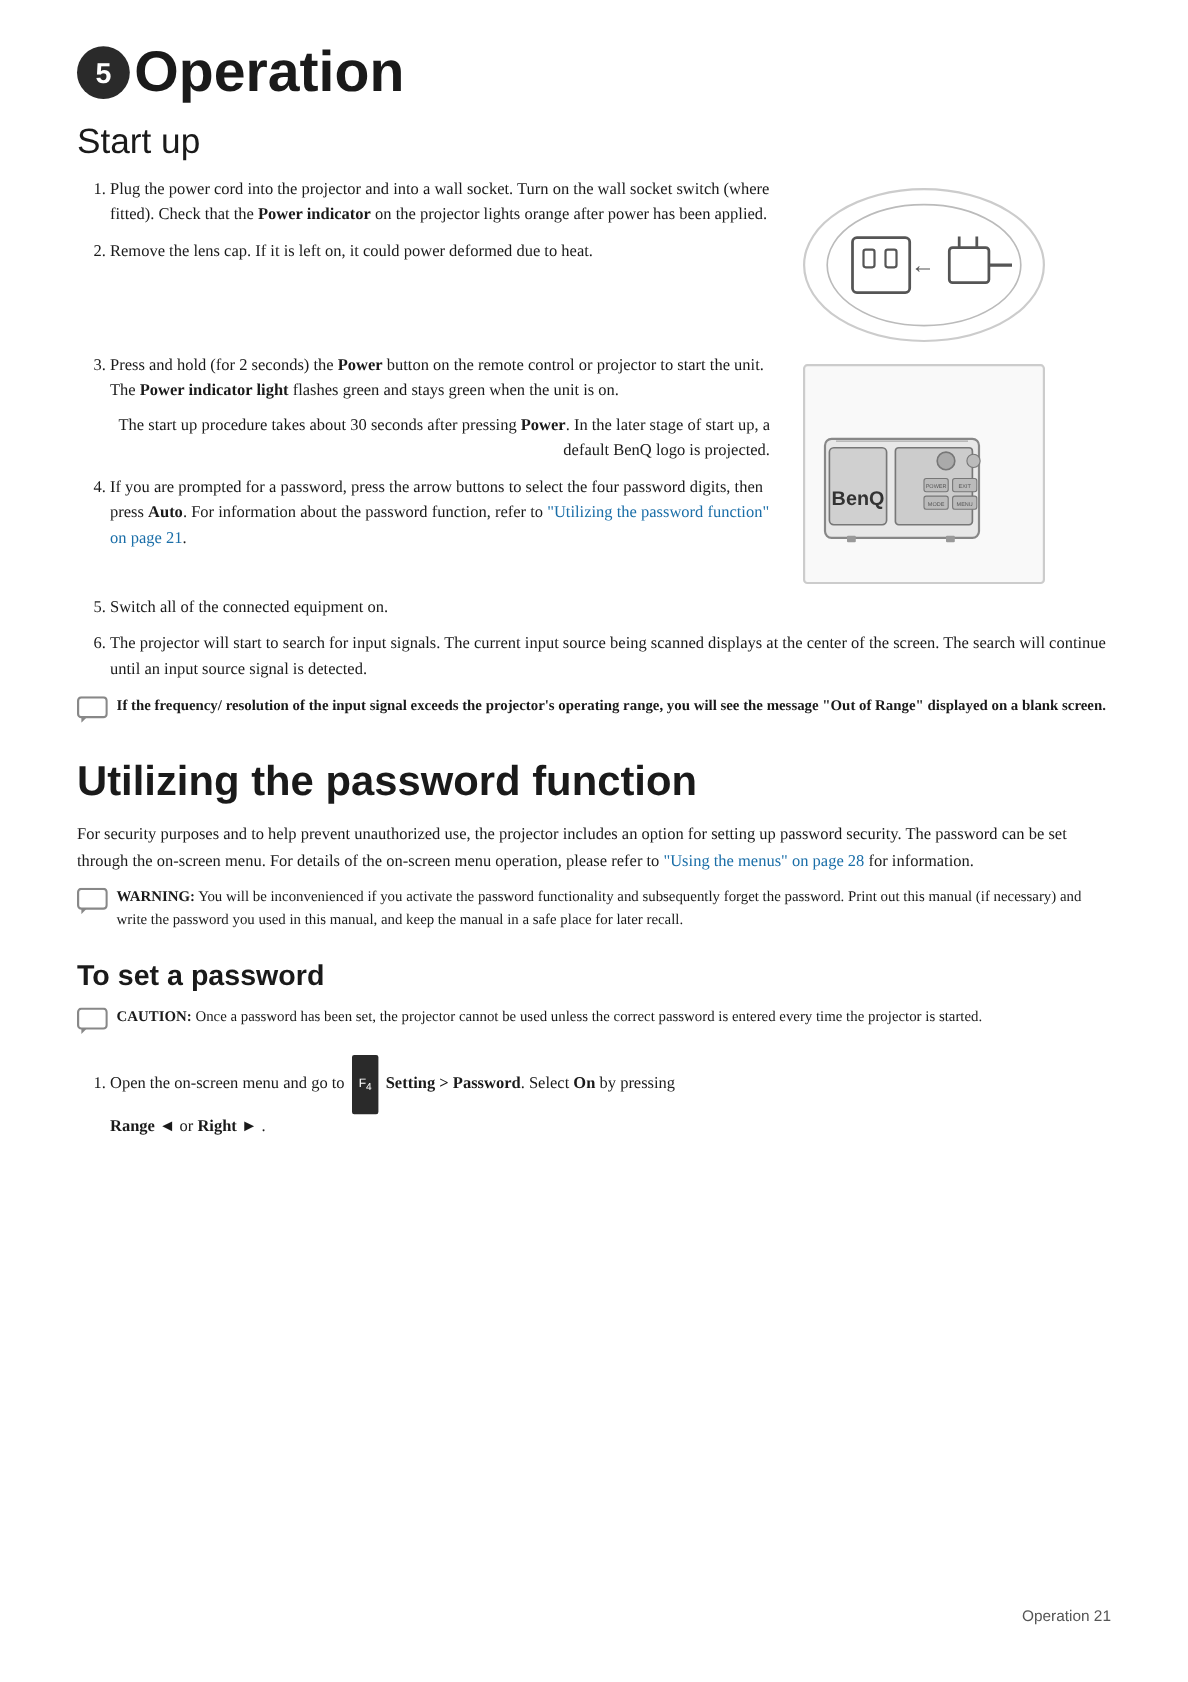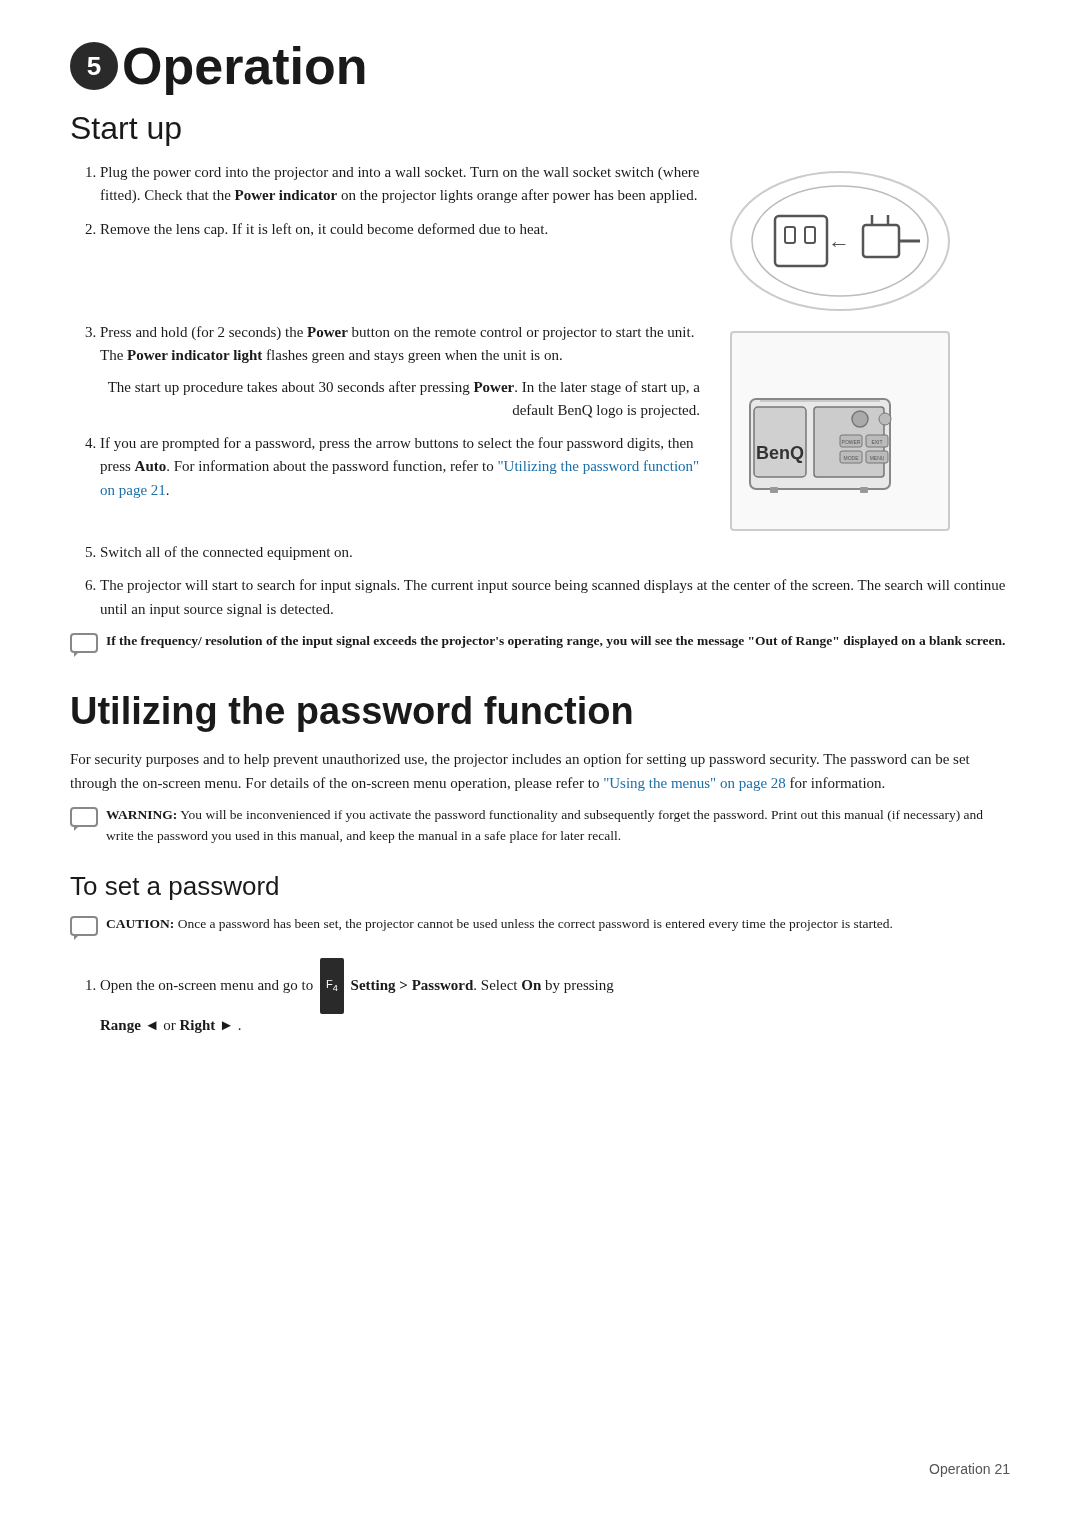--- a/index.html
+++ b/index.html
@@ -54,21 +54,21 @@
     .section-title-large {
       font-size: 38px;
       font-weight: bold;
       font-family: Arial, sans-serif;
       margin-bottom: 14px;
       margin-top: 28px;
       color: #1a1a1a;
     }
     .subsection-title {
       font-size: 26px;
-      font-weight: normal;
+      font-weight: bold;
       font-family: Arial, sans-serif;
       margin-bottom: 12px;
       margin-top: 10px;
       color: #1a1a1a;
     }
 
     
     .startup-layout {
       display: flex;
       gap: 30px;
@@ -186,21 +186,21 @@
 
   <div class="startup-layout">
     <div class="startup-text">
       <ol>
 
         <li>
           <span>Plug the power cord into the projector and into a wall socket. Turn on the wall socket switch (where fitted). Check that the <strong>Power indicator</strong> on the projector lights orange after power has been applied.</span>
         </li>
 
         <li>
-          <span>Remove the lens cap. If it is left on, it could become deformed due to heat.</span>
+          <span>Remove the lens cap. If it is left on, it could power deformed due to heat.</span>
         </li>
       </ol>
     </div>
 
     <div class="startup-images">
 
       <div class="plug-illustration">
         <svg width="190" height="120" viewBox="0 0 190 120">
 
           <ellipse cx="95" cy="60" rx="88" ry="55" fill="none" stroke="#bbb" stroke-width="1.5"></ellipse>

